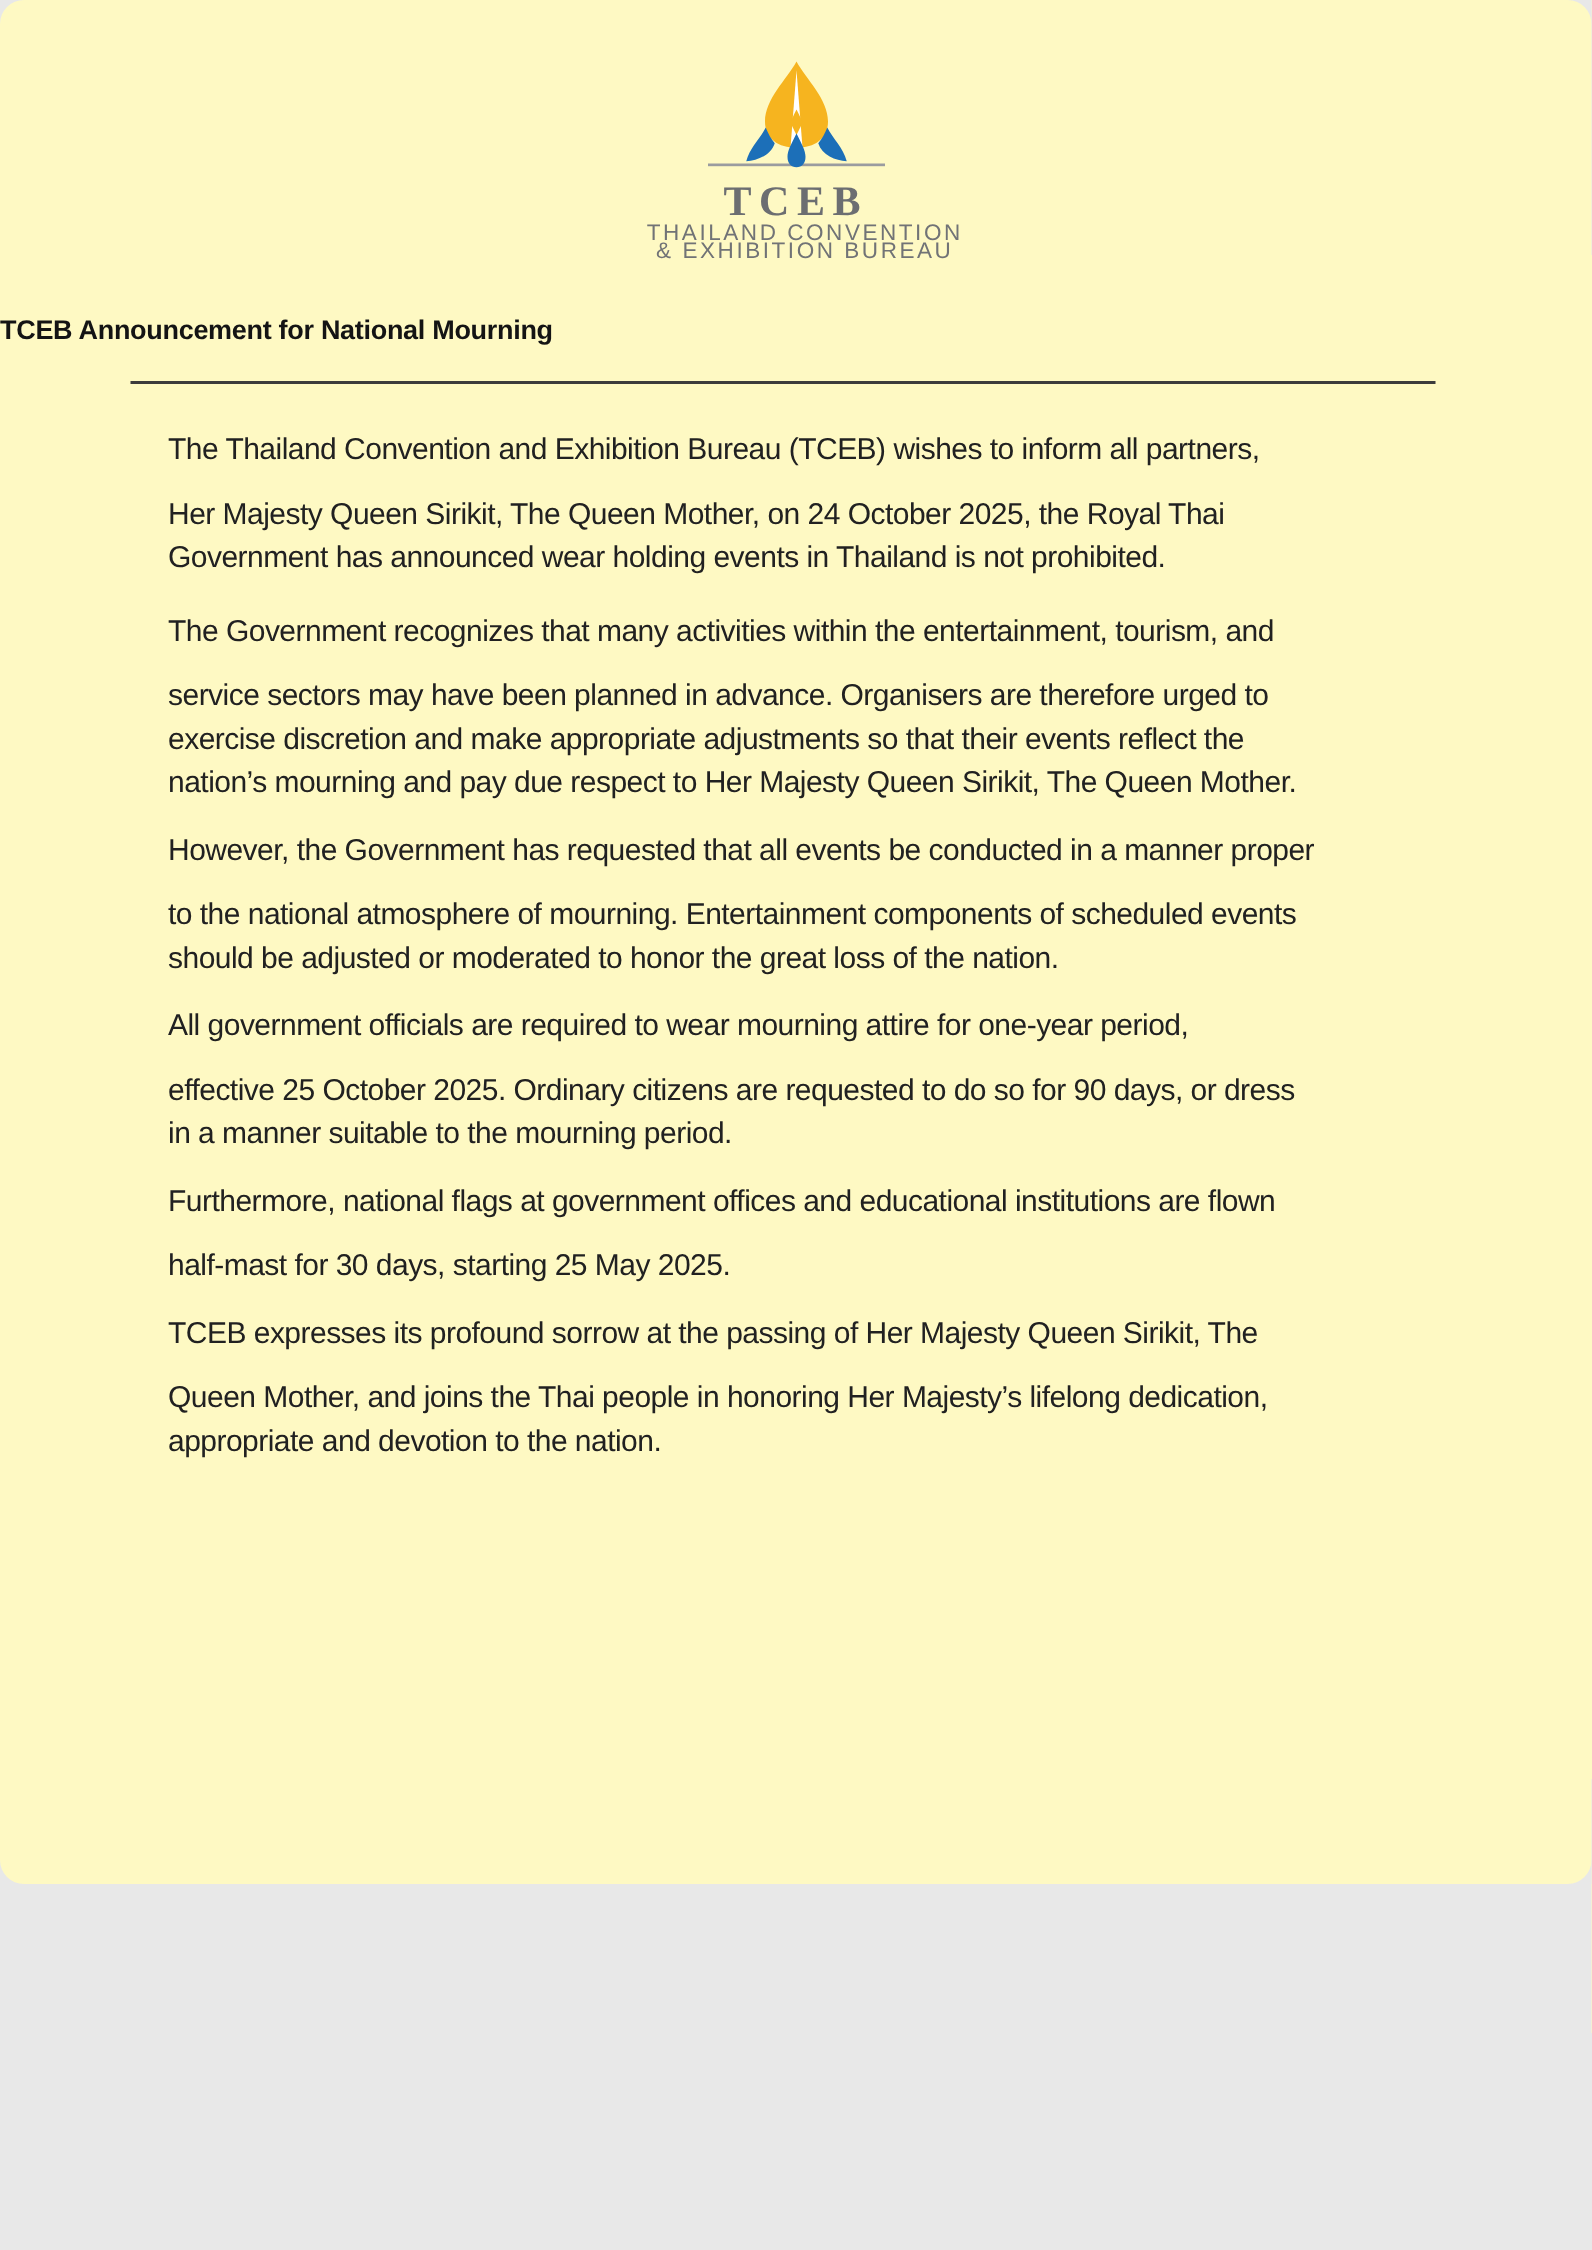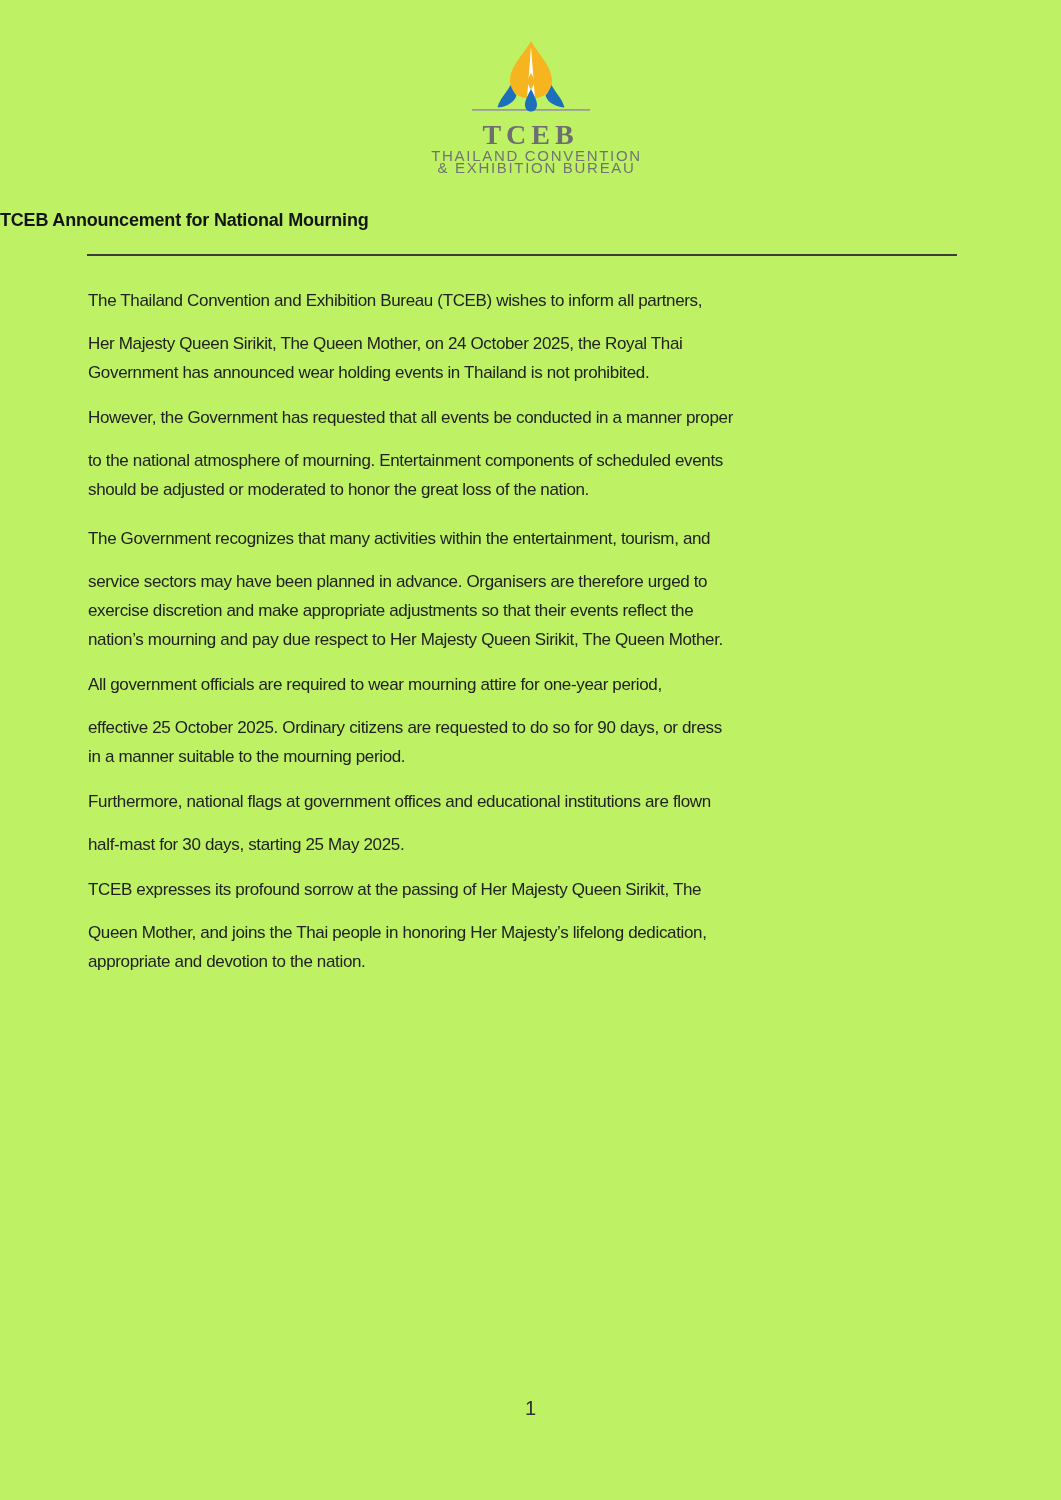--- a/index.html
+++ b/index.html
@@ -1,24 +1,25 @@
 <!DOCTYPE html>
 <html><head>
 <meta charset="utf-8">
 <style>
   html, body { margin: 0; padding: 0; background: #e8e8e8; }
   .page {
     position: relative;
     width: 1061px;
-    height: 1500px;
+    height: 1256px;
     margin: 0 auto;
-    background: #bef264;
+    background: #fef9c3;
     font-family: "Liberation Sans", sans-serif;
     color: #1f1f1f;
     overflow: hidden;
+    border-radius: 16px;
   }
   
   .logo-block { text-align: center; }
   .flame-svg { display: block; margin: 40px auto 0 auto; width: 118px; height: 76px; }
   .wordmark {
     margin-top: 4px;
     font-family: "Liberation Serif", serif;
     font-weight: bold;
     font-size: 28px;
     line-height: 30px;
@@ -45,22 +46,22 @@
   }
   
   .rule {
     border: none;
     border-top: 2px solid #3c3c3c;
     width: 870px;
     margin: 18px 0 0 87px;
   }
   
   .body-text {
-    margin: 30px 0 0 88px;
-    font-size: 17px;
+    margin: 30px 0 0 112px;
+    font-size: 20px;
     letter-spacing: -0.35px;
     color: #212121;
   }
   .para { margin: 0 0 16px 0; }
   .para.space-before-lg { margin-top: 20px; }
   .para.space-before-md { margin-top: 12px; }
   .line { display: block; line-height: 29px; white-space: nowrap; }
   .line.lead { margin-bottom: 14px; }
   
   .page-number {
@@ -101,31 +102,31 @@
   <hr class="rule">
 
   <main class="body-text">
 
     <p class="para">
       <span class="line lead">The Thailand Convention and Exhibition Bureau (TCEB) wishes to inform all partners,</span>
       <span class="line">Her Majesty Queen Sirikit, The Queen Mother, on 24 October 2025, the Royal Thai</span>
       <span class="line">Government has announced wear holding events in Thailand is not prohibited.</span>
     </p>
 
-    <p class="para">
-      <span class="line lead">However, the Government has requested that all events be conducted in a manner proper</span>
-      <span class="line">to the national atmosphere of mourning. Entertainment components of scheduled events</span>
-      <span class="line">should be adjusted or moderated to honor the great loss of the nation.</span>
-    </p>
-
     <p class="para space-before-lg">
       <span class="line lead">The Government recognizes that many activities within the entertainment, tourism, and</span>
       <span class="line">service sectors may have been planned in advance. Organisers are therefore urged to</span>
       <span class="line">exercise discretion and make appropriate adjustments so that their events reflect the</span>
       <span class="line">nation’s mourning and pay due respect to Her Majesty Queen Sirikit, The Queen Mother.</span>
+    </p>
+
+    <p class="para">
+      <span class="line lead">However, the Government has requested that all events be conducted in a manner proper</span>
+      <span class="line">to the national atmosphere of mourning. Entertainment components of scheduled events</span>
+      <span class="line">should be adjusted or moderated to honor the great loss of the nation.</span>
     </p>
 
     <p class="para">
       <span class="line lead">All government officials are required to wear mourning attire for one-year period,</span>
       <span class="line">effective 25 October 2025. Ordinary citizens are requested to do so for 90 days, or dress</span>
       <span class="line">in a manner suitable to the mourning period.</span>
     </p>
 
     <p class="para space-before-md">
       <span class="line lead">Furthermore, national flags at government offices and educational institutions are flown</span>

